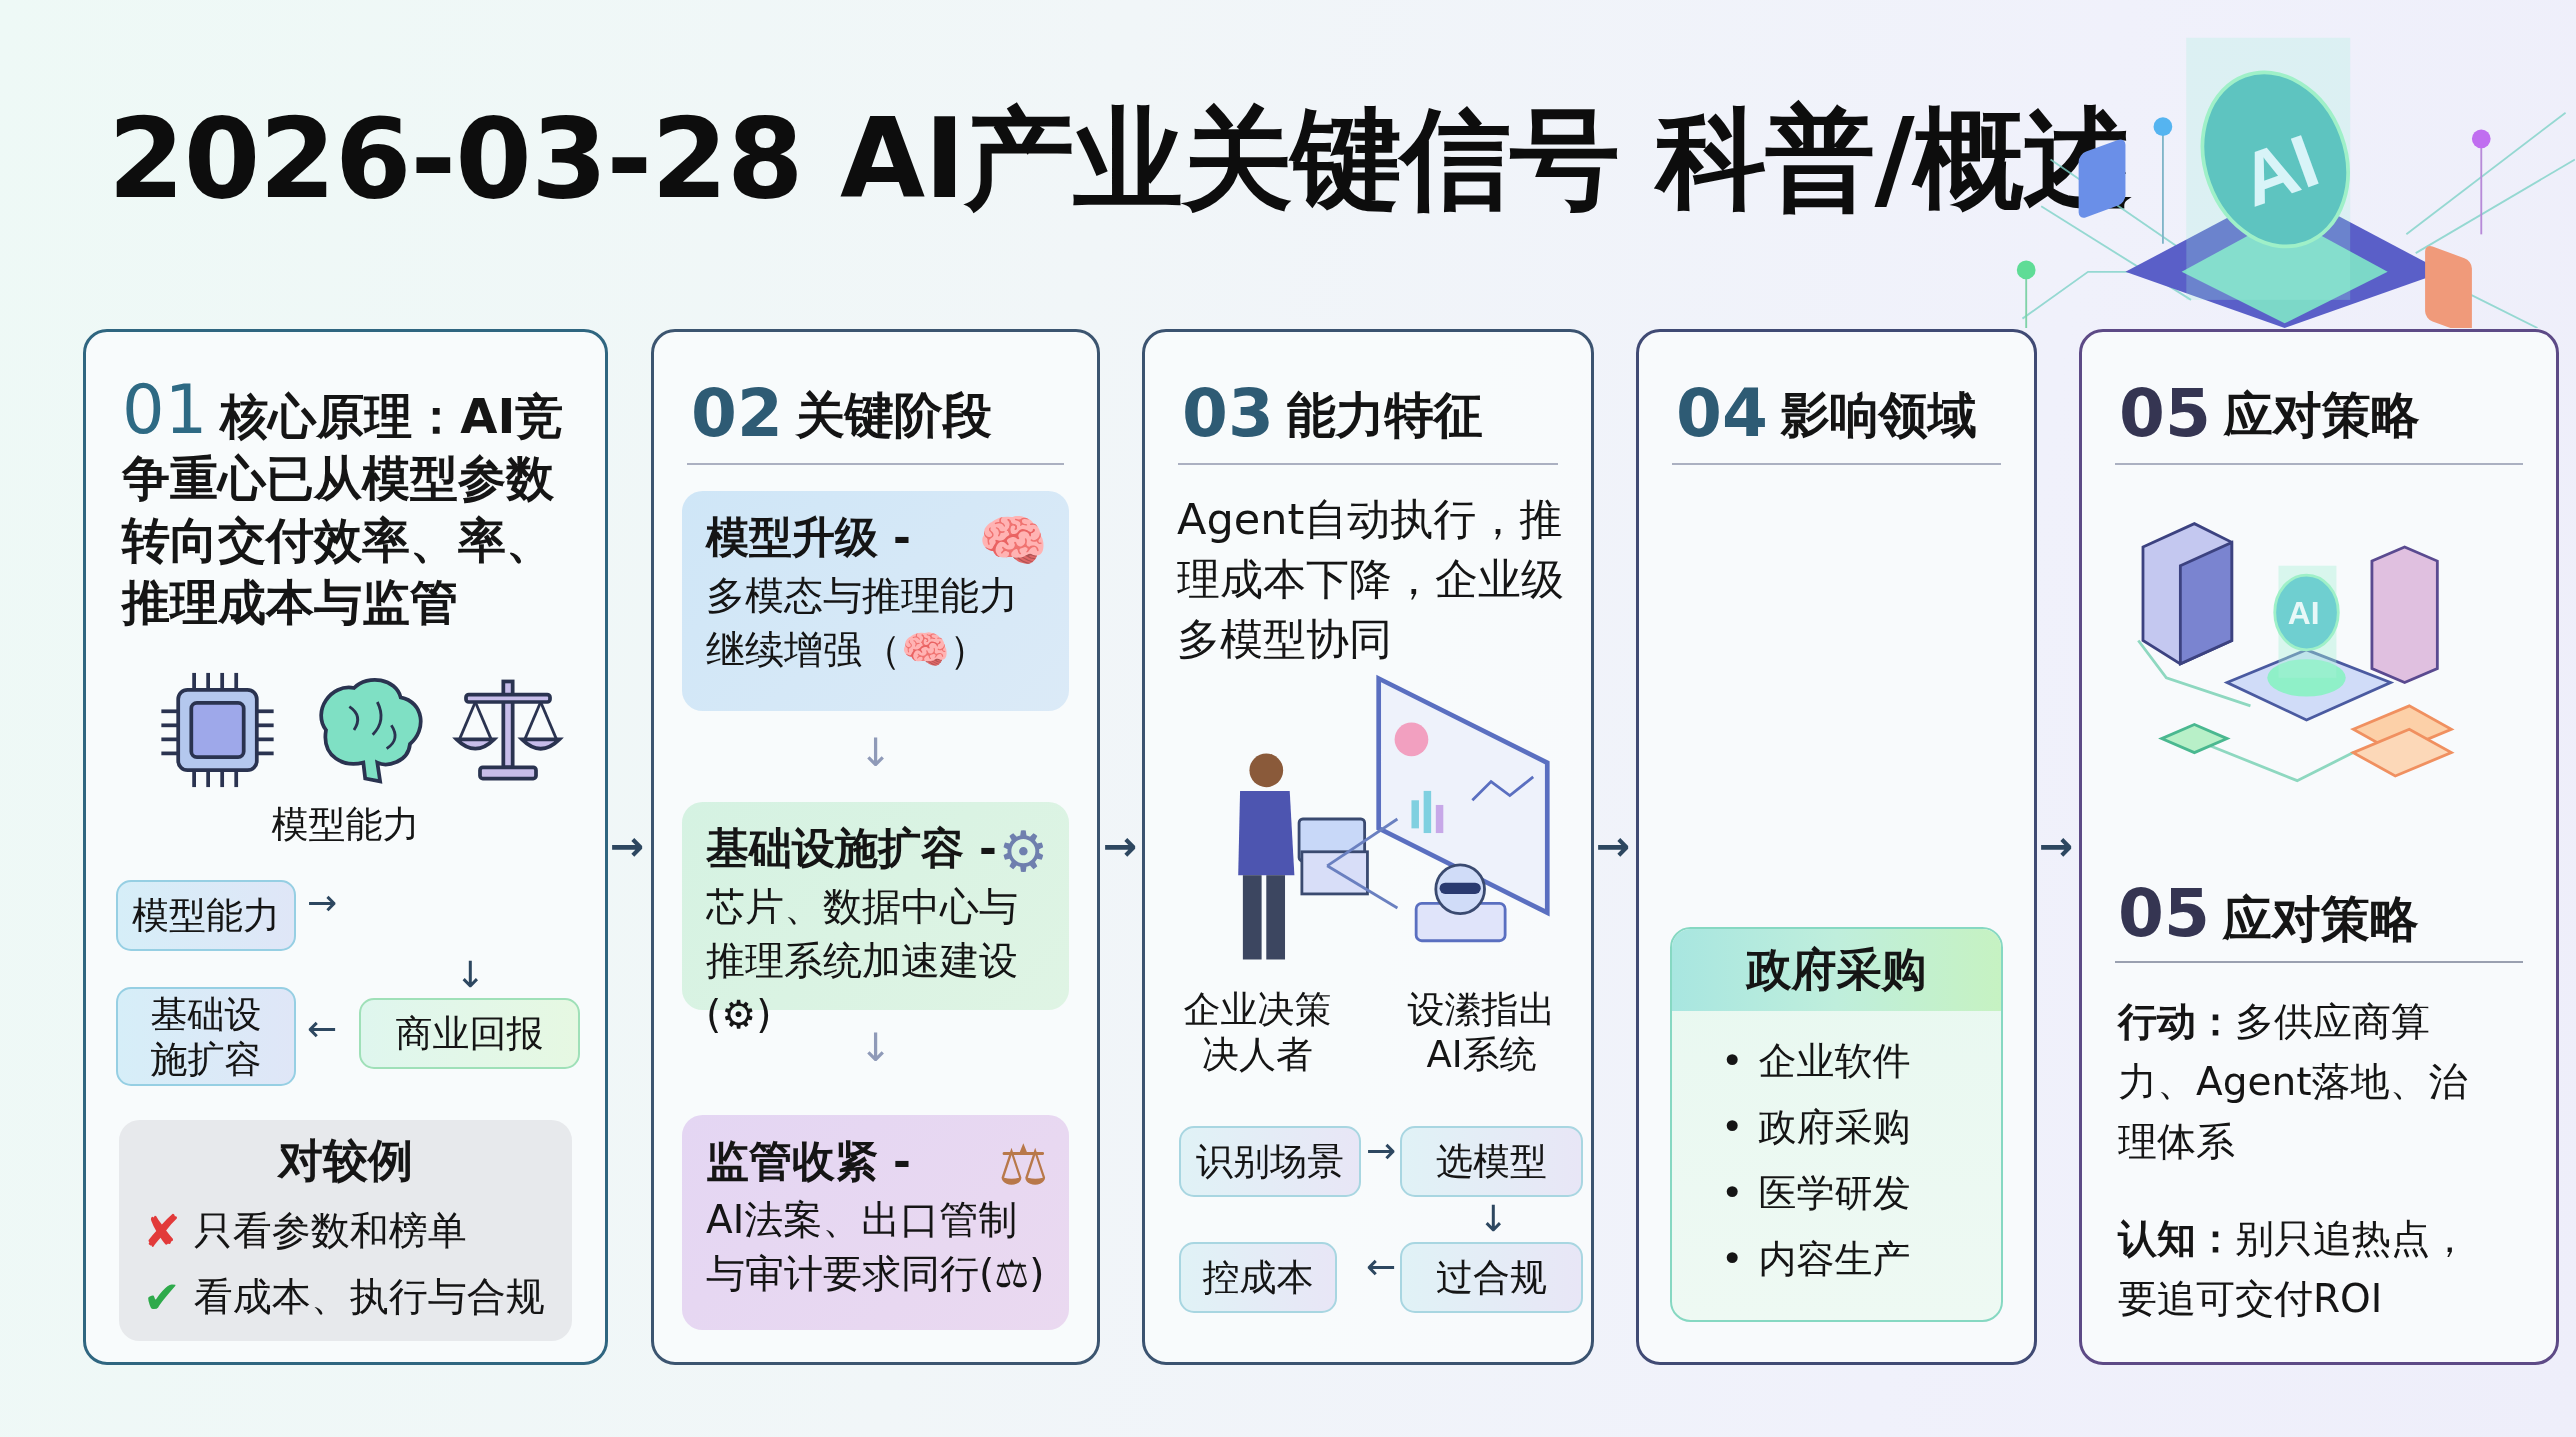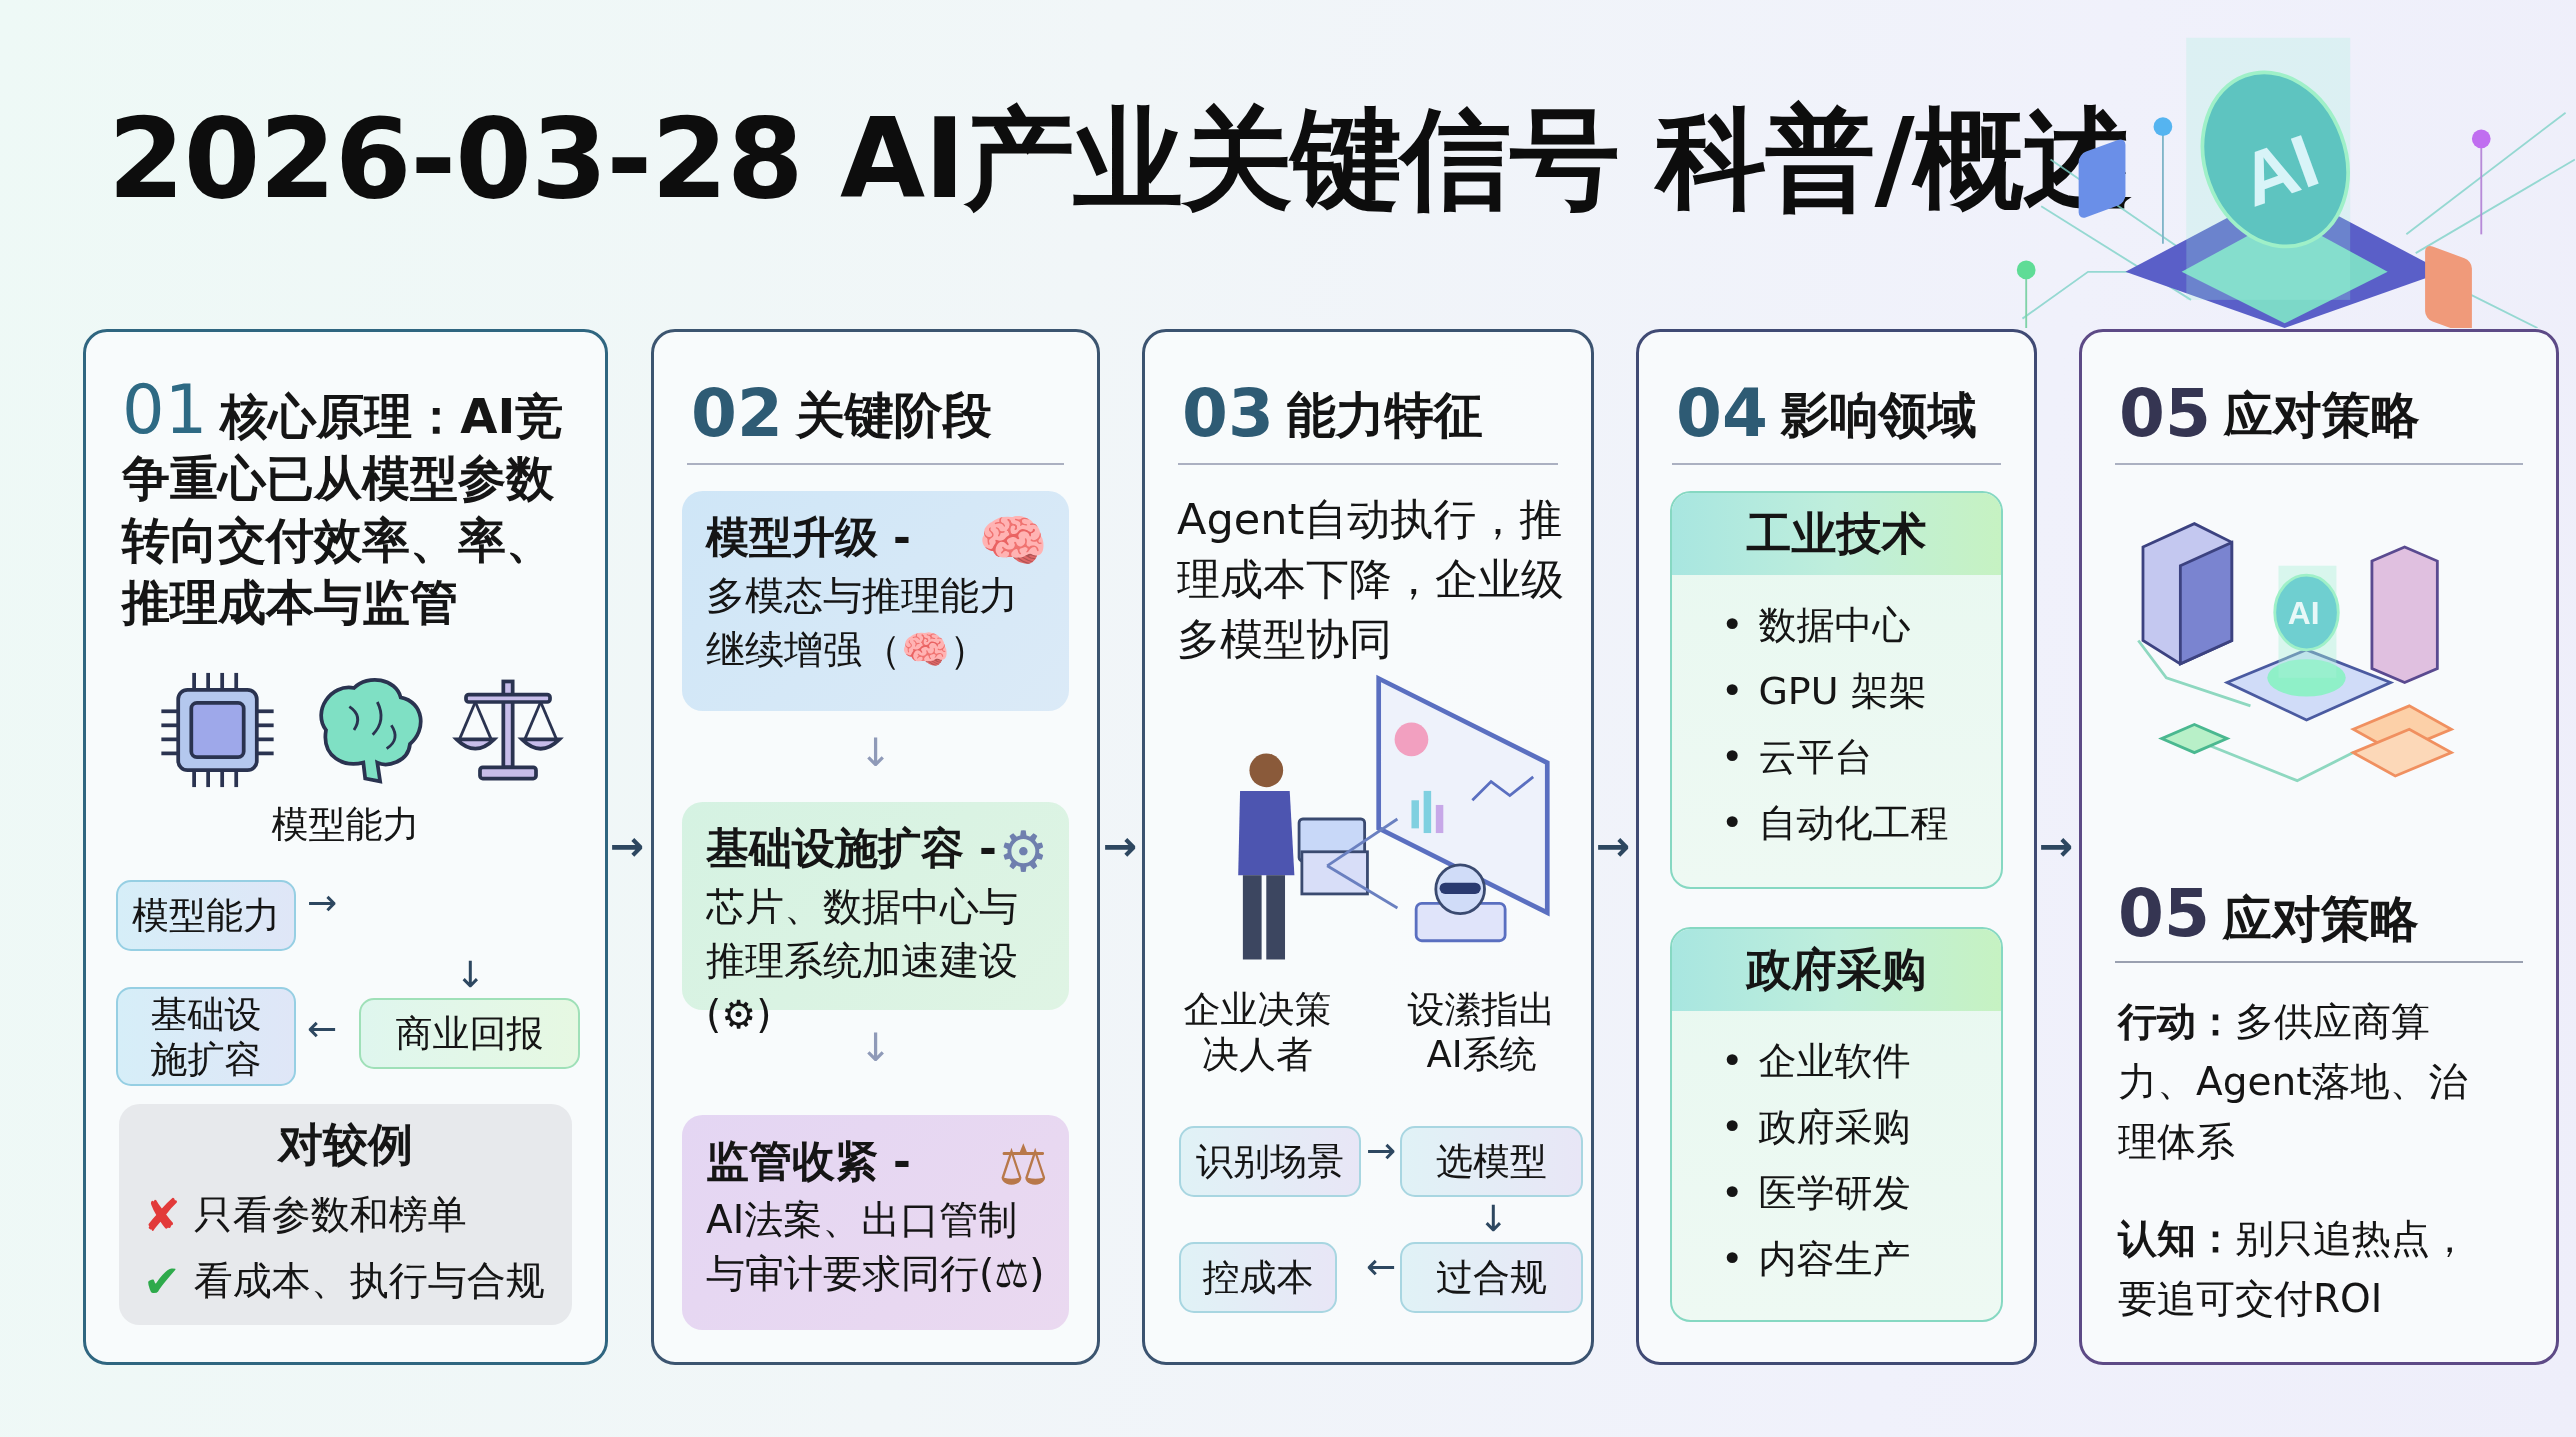--- a/index.html
+++ b/index.html
@@ -20,21 +20,21 @@
 .arrow-h{position:absolute;top:822px;font-size:41px;color:#2d4760;font-weight:700}
 .p1 .head{position:absolute;left:36px;top:47px;width:459px;font-size:48px;font-weight:700;line-height:62px}
 .p1 .head .num{font-size:67px;color:#2e6a84;margin-right:13px;font-weight:400}
 .icons-row{position:absolute;left:66px;top:332px;width:412px;height:131px;display:flex;justify-content:space-between;align-items:center}
 .cap{position:absolute;left:0;right:0;text-align:center;font-size:37px}
 .chip{position:absolute;height:71px;border-radius:15px;border:2.8px solid #8bd0da;display:flex;align-items:center;justify-content:center;font-size:37px;text-align:center;line-height:45px}
 .chip.blue{background:linear-gradient(90deg,#d6eef8,#dfe6f7);border-color:#96cfe3}
 .chip.green{background:linear-gradient(90deg,#dff6ee,#e6f8e2);border-color:#9fe0b8}
 .chip.teal{background:linear-gradient(90deg,#e0f2f6,#e8e6f6);border-color:#a8d6e1}
 .sm-arrow{position:absolute;font-size:36px;color:#2d4760}
-.compare{position:absolute;left:33px;right:33px;top:772px;height:221px;background:#e7e9ec;border-radius:20.6px}
+.compare{position:absolute;left:33px;right:33px;top:788px;height:221px;background:#e7e9ec;border-radius:20.6px}
 .compare .t{position:absolute;left:0;right:0;top:11.2px;text-align:center;font-size:45px;font-weight:700}
 .compare .row{position:absolute;left:24px;font-size:39px;display:flex;align-items:center;gap:13px}
 .xmark{color:#e23a3a;font-size:45px;font-weight:700}
 .check{color:#2eaa4b;font-size:45px;font-weight:700}
 .stage{position:absolute;left:28px;right:28px;border-radius:20.6px;padding:18px 24px}
 .stage .st{font-size:43px;font-weight:700;line-height:56px}
 .stage .sd{font-size:39px;line-height:54px;margin-top:3.7px}
 .stage .ico{position:absolute;right:20.6px;top:17px;font-size:56px}
 .down{position:absolute;left:0;right:0;text-align:center;font-size:39px;color:#8f9ab8}
 .p3 .desc{position:absolute;left:32px;top:157px;width:393px;font-size:43px;line-height:60px}
@@ -205,29 +205,20 @@
   <div class="sm-arrow" style="left:333px;top:866px">↓</div>
   <div class="chip teal" style="left:255px;top:910px;width:183px">过合规</div>
   <div class="sm-arrow" style="left:221px;top:914px">←</div>
   <div class="chip teal" style="left:34px;top:910px;width:158px">控成本</div>
 </div>
 <div class="arrow-h" style="left:1596px">→</div>
 
 <div class="panel p4">
   <div class="ph"><span class="num">04</span><span>影响领域</span></div>
   <div class="rule"></div>
-  <div class="area" style="top:159px;height:398px">
-    <div class="ah">工业技术</div>
-    <ul>
-      <li>数据中心</li>
-      <li>GPU 架架</li>
-      <li>云平台</li>
-      <li>自动化工程</li>
-    </ul>
-  </div>
   <div class="area" style="top:595px;height:395px">
     <div class="ah">政府采购</div>
     <ul>
       <li>企业软件</li>
       <li>政府采购</li>
       <li>医学研发</li>
       <li>内容生产</li>
     </ul>
   </div>
 </div>

